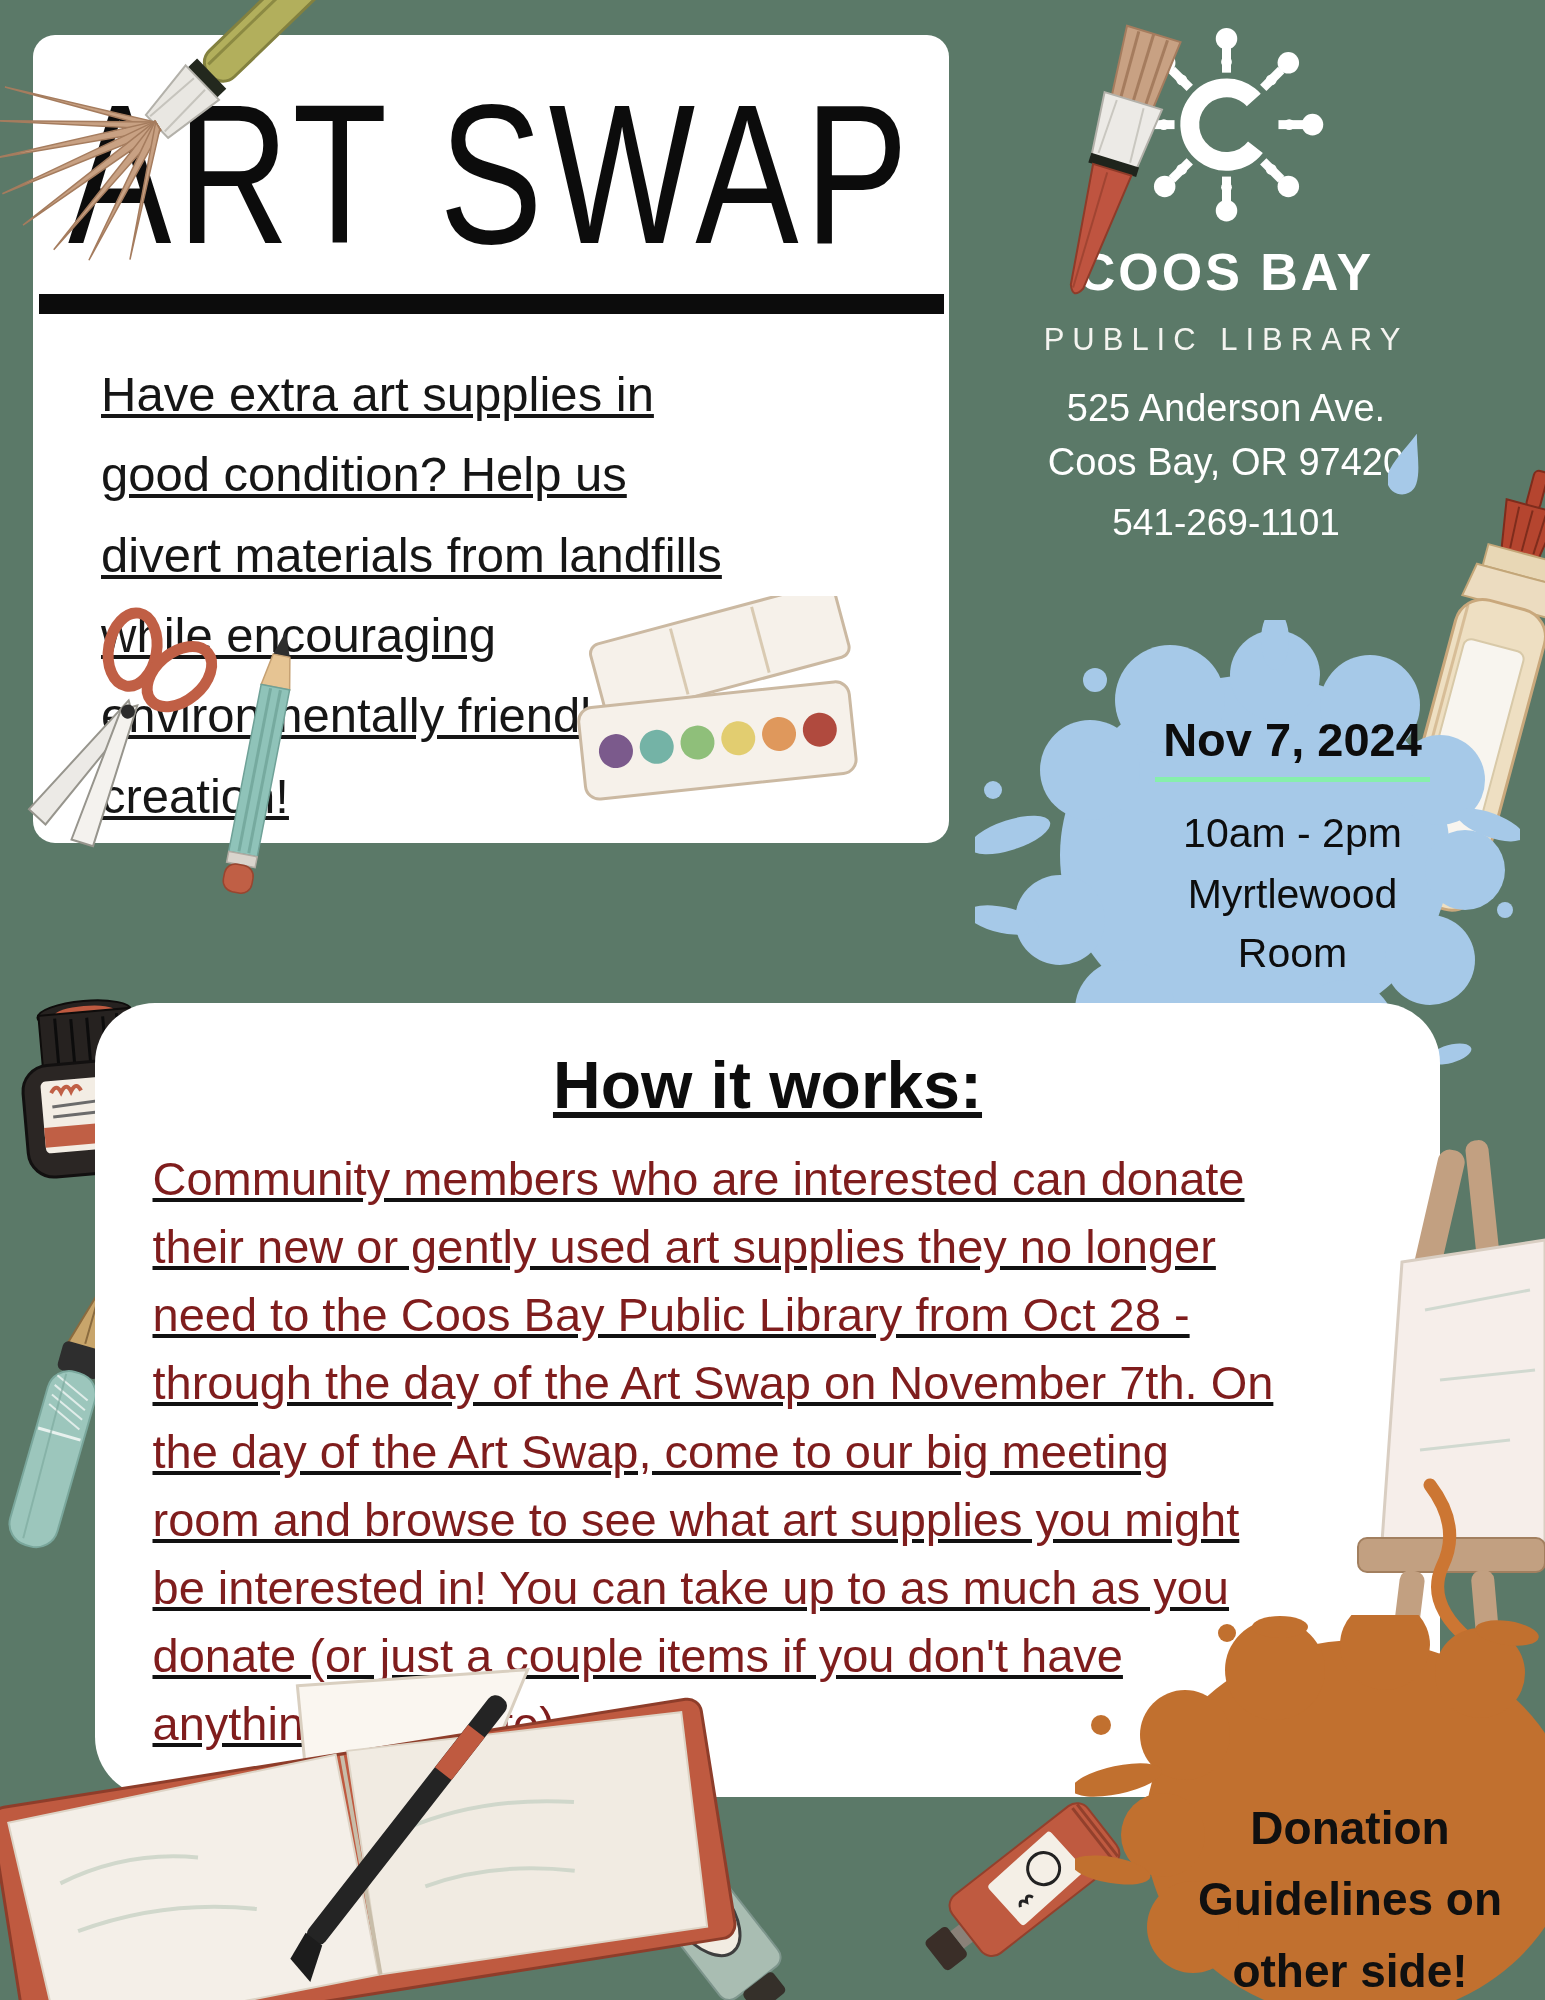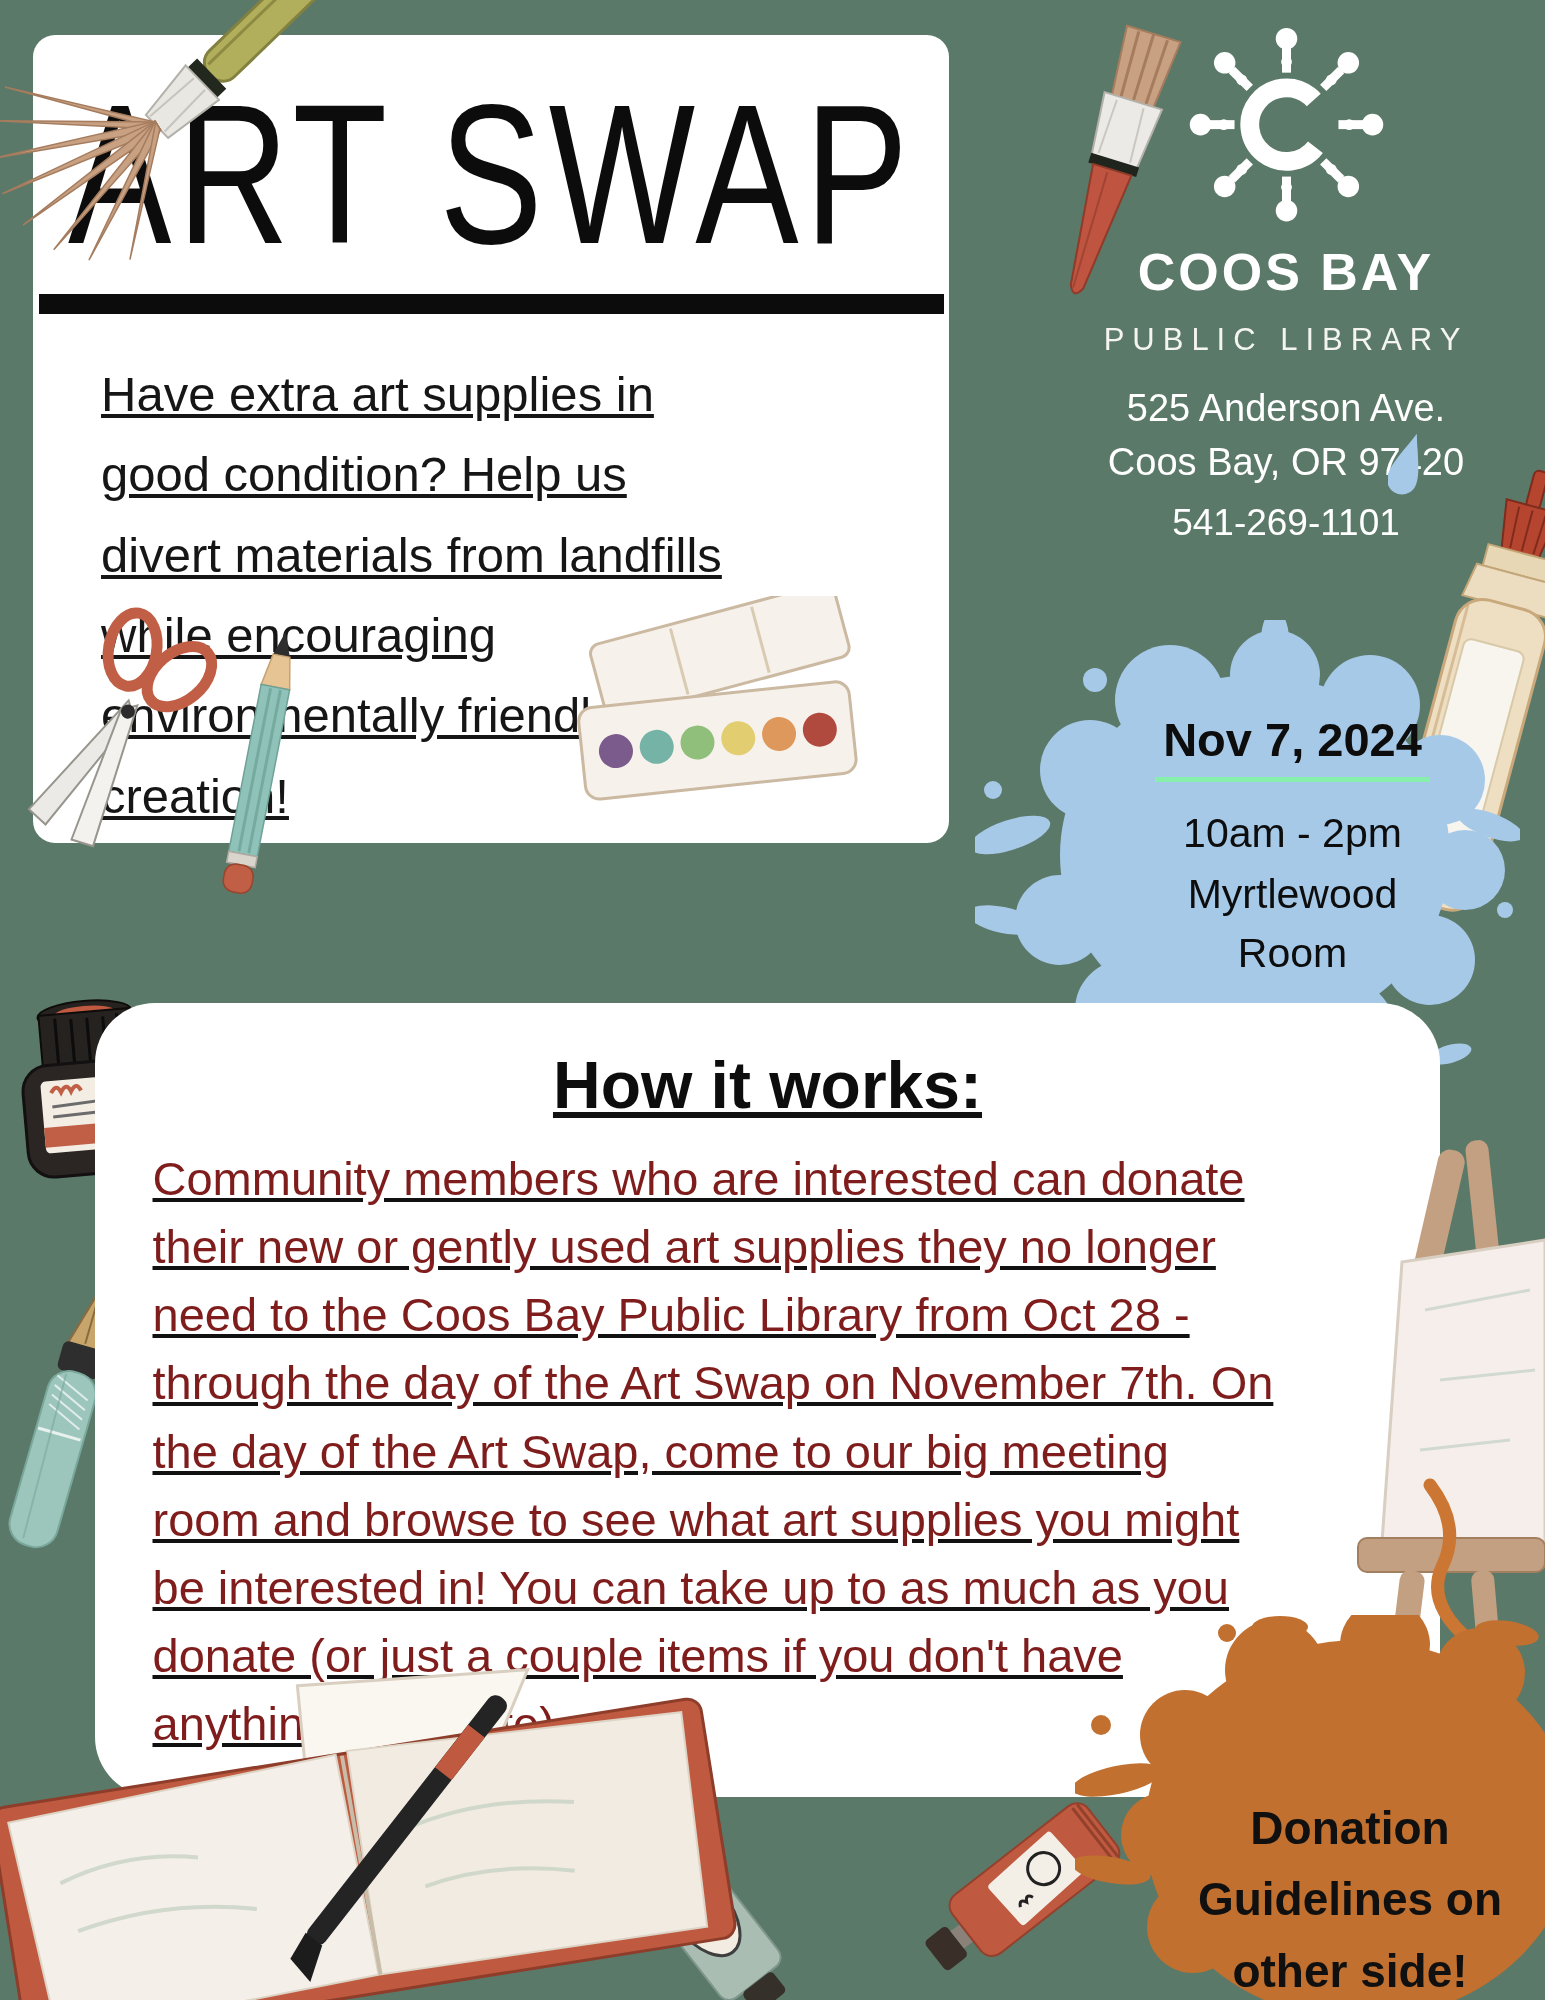--- a/index.html
+++ b/index.html
@@ -11,21 +11,21 @@
   .poster{position:relative;width:1545px;height:2000px;background:var(--bg);overflow:hidden;color:var(--ink);}
   .abs{position:absolute;}
 
   
   .card-top{position:absolute;left:33px;top:35px;width:916px;height:808px;background:var(--card);border-radius:22px;}
   .title{margin-top:40px;text-align:center;font-size:155px;font-weight:300;letter-spacing:6px;line-height:1;color:#0c0c0c;transform:scaleY(1.28);transform-origin:50% 0;white-space:nowrap;}
   .title-underline{width:905px;height:20px;background:#0c0c0c;margin:64px auto 0;}
   .intro{width:780px;margin:40px auto 0;font-size:49px;line-height:1.64;text-align:left;color:#161616;white-space:pre-line;text-decoration:underline;}
 
   
-  .library{position:absolute;left:1040px;top:24px;width:492px;text-align:center;color:#ffffff;}
+  .library{position:absolute;left:980px;top:24px;width:492px;text-align:center;color:#ffffff;}
   .logo{display:block;margin:0 auto;}
   .lib-name{font-size:52px;font-weight:bold;letter-spacing:3px;margin-top:6px;}
   .lib-sub{font-size:31px;font-weight:400;letter-spacing:8px;margin-top:20px;color:#f4f4f0;}
   .lib-addr{font-size:38px;margin-top:24px;line-height:1.42;white-space:pre-line;}
   .lib-phone{font-size:37px;margin-top:12px;}
   .lib-email{font-size:31px;margin-top:12px;}
 
   
   .event-splat{position:absolute;left:975px;top:620px;width:545px;height:505px;}
   .event-text{position:absolute;left:90px;right:0;top:92px;text-align:center;color:#0d0d0d;}

